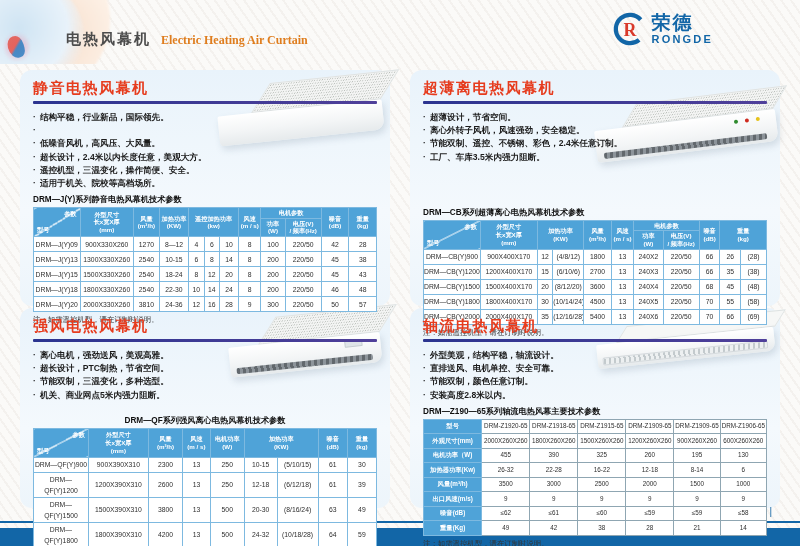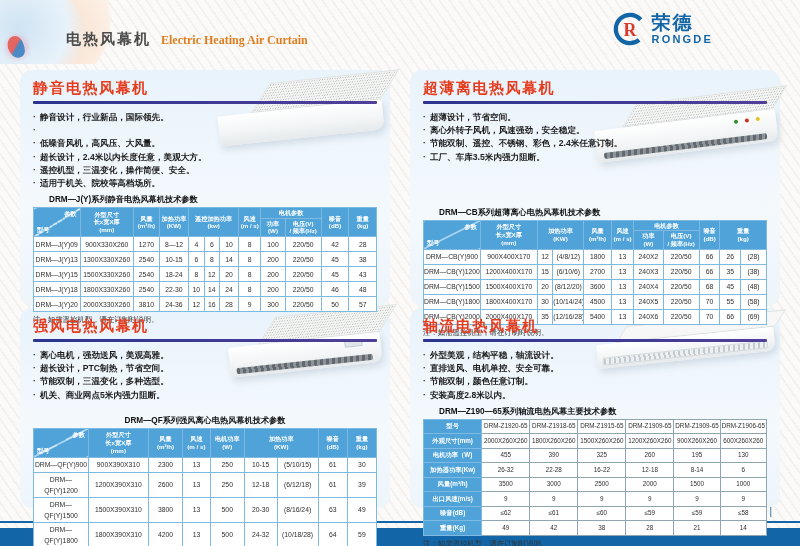--- a/index.html
+++ b/index.html
@@ -30,21 +30,21 @@
     background:linear-gradient(180deg,#e9f3fb 0%,#f4f9fd 60%,#edf5fb 100%);}
   #p-jy{left:20px;top:70px;height:236px;}
   #p-cb{left:410px;top:70px;height:236px;}
   #p-qf{left:20px;top:308px;height:200px;}
   #p-z {left:410px;top:308px;height:200px;}
   .sec-title{font-size:15px;font-weight:bold;color:#e63c1e;letter-spacing:1.5px;position:relative;z-index:2;}
   .sec-underline{height:3px;margin:3px 0 7px;background:linear-gradient(90deg,#2b3490,#50409a);border-radius:1px;position:relative;z-index:2;}
   .bullets{position:relative;z-index:2;width:252px;}
   .bullet{display:flex;font-size:8.6px;font-weight:bold;color:#1c1c1c;line-height:13.2px;white-space:nowrap;}
   .bullet .dot{margin-right:4px;color:#1c1c1c;}
-  .caption{font-size:8.2px;font-weight:bold;color:#101010;margin:4px 16px 2px;position:relative;z-index:2;}
+  .caption{font-size:8.2px;font-weight:bold;color:#101010;margin:4px 0 2px;position:relative;z-index:2;}
   .note{font-size:7.4px;color:#333;margin-top:3px;position:relative;z-index:2;}
   
   table{border-collapse:collapse;width:100%;table-layout:fixed;background:#fff;position:relative;z-index:2;}
   th,td{border:1px solid #7db9e0;text-align:center;vertical-align:middle;padding:1px 0;overflow:hidden;}
   th{background:#4fa3d8;color:#fff;font-weight:bold;font-size:6.2px;line-height:7.6px;white-space:pre-line;}
   td{font-size:6.8px;color:#2e2e2e;height:12px;line-height:11px;}
   th.diag{position:relative;background-image:linear-gradient(to bottom right,transparent 48.8%,#fff 48.8%,#fff 51.2%,transparent 51.2%);}
   th.diag .d-top{position:absolute;top:2px;right:3px;}
   th.diag .d-bot{position:absolute;bottom:2px;left:3px;}
   
@@ -102,21 +102,21 @@
 <div class="panel" id="p-jy">
   <div class="unit" style="right:8px;top:10px;width:165px;transform:rotate(-6deg);">
     <div class="u-top grille" style="height:26px;margin-left:34px;width:128px;"></div>
     <div class="u-front" style="height:30px;width:165px;"></div>
   </div>
   <div class="sec-title">静音电热风幕机</div>
   <div class="sec-underline"></div>
   <div class="bullets">
     <div class="bullet">
         <span class="dot">·</span>
-        <span>静音设计，行业新品，国际领先。</span>
+        <span>结构平稳，行业新品，国际领先。</span>
       </div>
     <div class="bullet">
         <span class="dot">·</span>
       </div>
     <div class="bullet">
         <span class="dot">·</span>
         <span>低噪音风机，高风压、大风量。</span>
       </div>
     <div class="bullet">
         <span class="dot">·</span>

